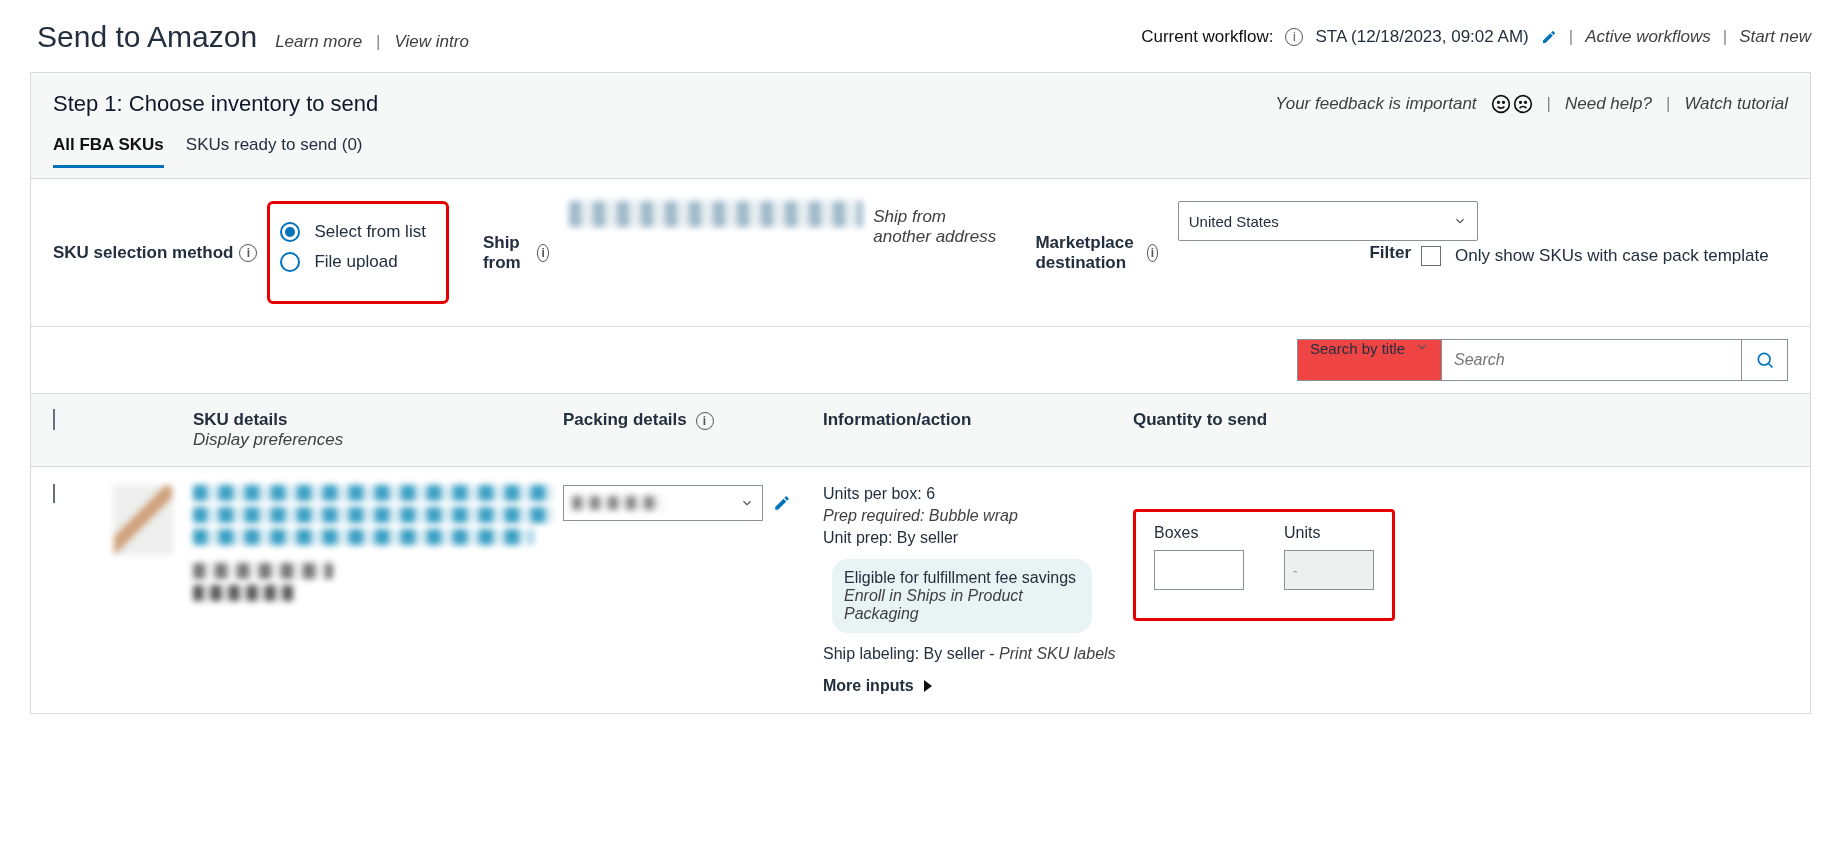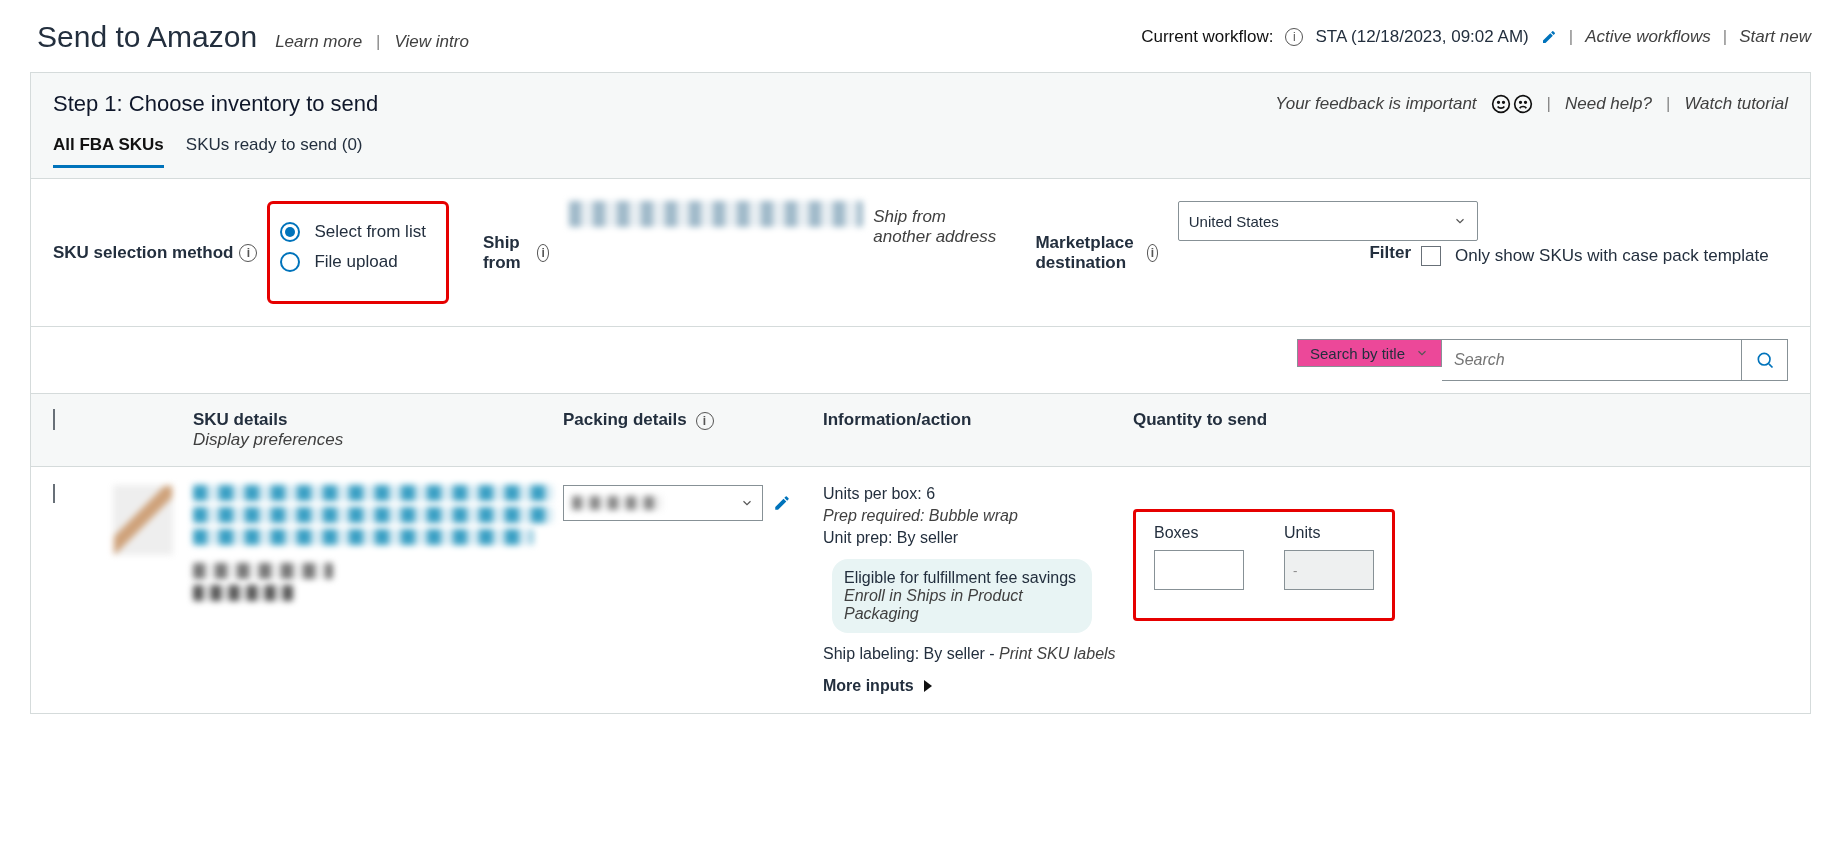--- a/index.html
+++ b/index.html
@@ -49,21 +49,21 @@
   .select-box { border:1px solid #879196; border-radius:2px; height:40px; display:flex; align-items:center; justify-content:space-between; padding:0 10px; background:#fff; min-width:300px; cursor:pointer; }
   .chev-down svg { width:14px; height:14px; }
 
   .filter-col { flex: 1 1 320px; }
   .checkbox-row { display:flex; align-items:center; gap:14px; font-size:17px; margin-top:6px; }
   .cb { width:20px; height:20px; border:1px solid #687078; background:#fff; cursor:pointer; }
 
   
   .search-row { background:#fff; border:1px solid #d5dbdb; border-top:none; padding:12px 22px; display:flex; justify-content:flex-end; }
   .search-wrap { display:flex; }
-  .search-type { border:1px solid #879196; height:28px; display:flex; align-items:center; gap:10px; padding:0 12px; background:#ec4899; cursor:pointer; }
+  .search-type { border:1px solid #879196; height:42px; display:flex; align-items:flex-start; gap:10px; padding:0 12px; background:#ef4444; cursor:pointer; }
   .search-input { border:1px solid #879196; border-left:none; height:42px; width:300px; padding:0 12px; font-size:16px; font-style:italic; color:#687078; background:#fff; }
   .search-btn { border:1px solid #879196; border-left:none; height:42px; width:46px; display:flex; align-items:center; justify-content:center; background:#fff; cursor:pointer; }
   .mag-icon { width:20px; height:20px; color:#0073bb; }
 
   
   .tbl-head { background:#f6f8f8; border:1px solid #d5dbdb; border-top:none; padding:16px 22px; display:grid; grid-template-columns: 50px 70px 360px 250px 300px 1fr; gap:10px; align-items:start; font-size:17px; }
   .th { font-weight:700; }
   .th-sub { font-weight:400; }
 
   

